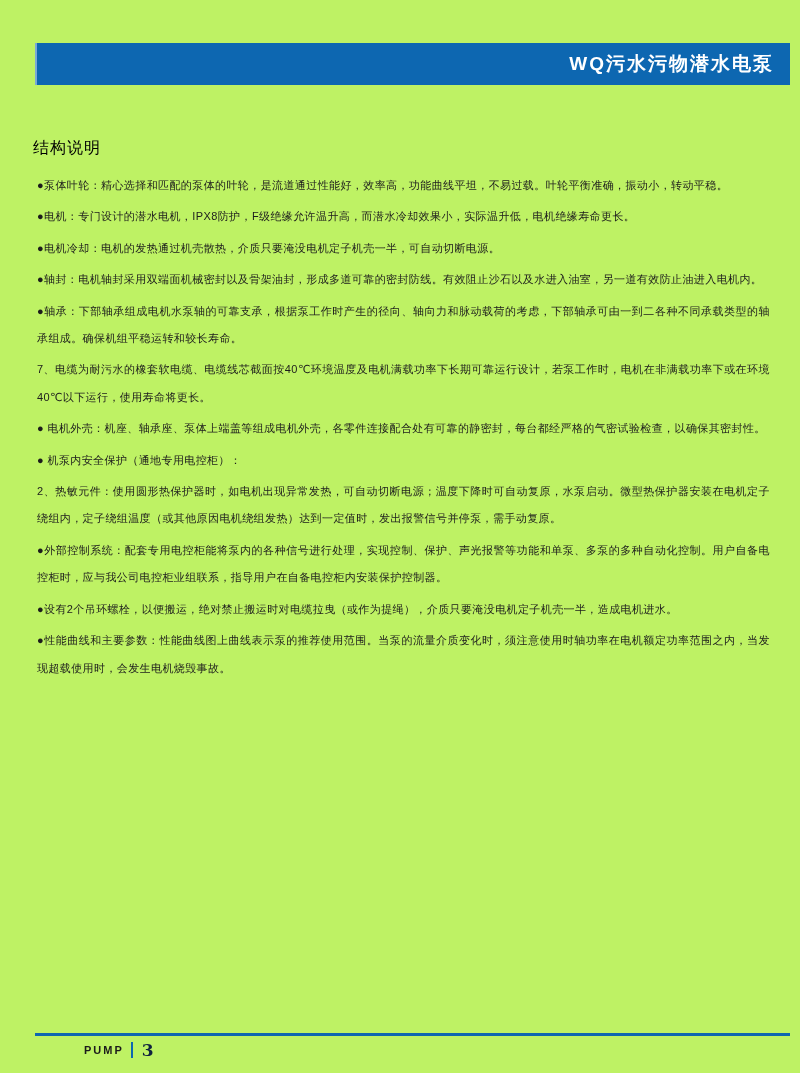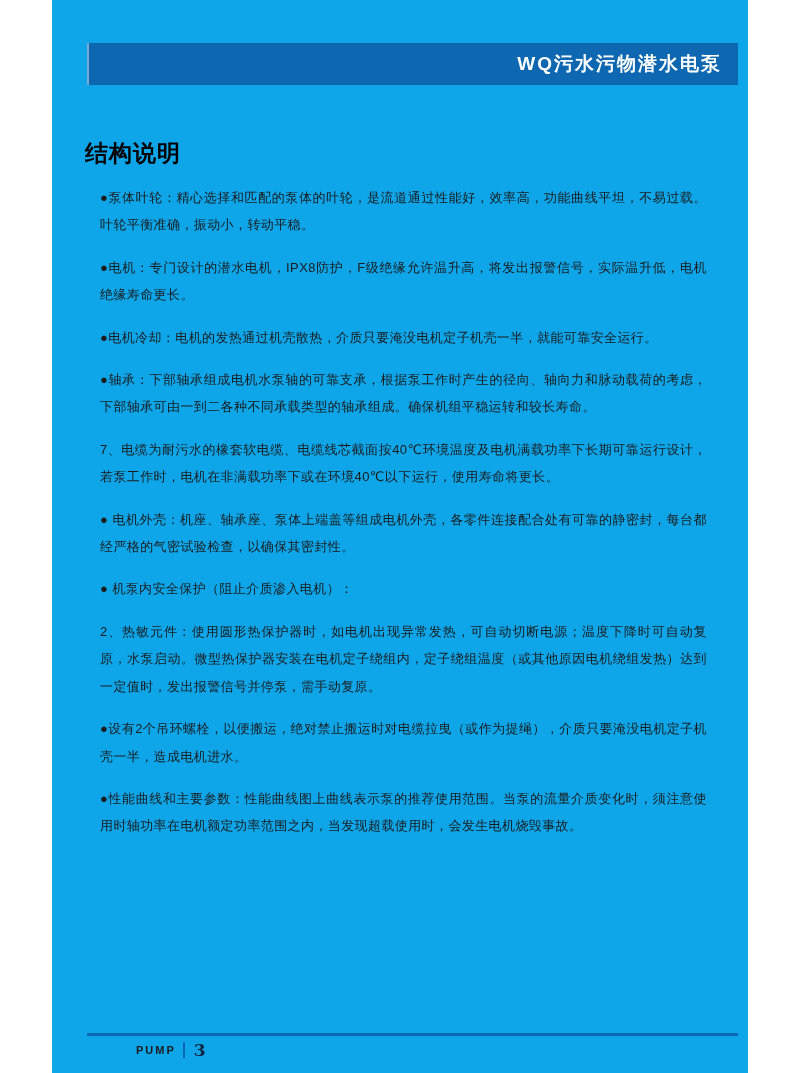--- a/index.html
+++ b/index.html
@@ -1,23 +1,23 @@
 <!DOCTYPE html>
 <html style="--accent: #0d67b1; --ink: #1c1c1c;"><head>
 <meta charset="utf-8">
 <style>
   :root { --accent: #0d67b1; --ink: #1c1c1c; }
   * { box-sizing: border-box; }
   html, body { margin: 0; padding: 0; background: #ffffff; }
   .page {
     position: relative;
-    width: 696px;
+    width: 800px;
     height: 1073px;
     margin: 0 auto;
-    background: #0ea5e9;
+    background: #bef264;
     overflow: hidden;
     font-family: "Liberation Sans", "DejaVu Sans", sans-serif;
     color: var(--ink);
   }
   
   .band {
     position: absolute;
     top: 43px;
     left: 35px;
     right: 10px;
@@ -36,29 +36,29 @@
     letter-spacing: 2px;
   }
   
   main {
     position: absolute;
     top: 138px;
     left: 33px;
     right: 26px;
   }
   h1.section-title {
-    font-size: 23px;
-    font-weight: bold;
+    font-size: 16px;
+    font-weight: normal;
     color: #000000;
     margin: 0 0 13px 0;
     letter-spacing: 1px;
   }
   .paras p {
-    margin: 15px;
-    font-size: 13px;
+    margin: 4px;
+    font-size: 11px;
     line-height: 27.4px;
     text-align: justify;
     text-justify: inter-ideograph;
     letter-spacing: 0.4px;
     color: var(--ink);
   }
   
   footer {
     position: absolute;
     left: 0;
@@ -104,27 +104,29 @@
 <div class="page">
 
   <header class="band">
     <span class="band-title">WQ污水污物潜水电泵</span>
   </header>
 
   <main>
     <h1 class="section-title">结构说明</h1>
     <div class="paras" id="paragraphs">
         <p>●泵体叶轮：精心选择和匹配的泵体的叶轮，是流道通过性能好，效率高，功能曲线平坦，不易过载。叶轮平衡准确，振动小，转动平稳。</p>
-        <p>●电机：专门设计的潜水电机，IPX8防护，F级绝缘允许温升高，将发出报警信号，实际温升低，电机绝缘寿命更长。</p>
-        <p>●电机冷却：电机的发热通过机壳散热，介质只要淹没电机定子机壳一半，就能可靠安全运行。</p>
+        <p>●电机：专门设计的潜水电机，IPX8防护，F级绝缘允许温升高，而潜水冷却效果小，实际温升低，电机绝缘寿命更长。</p>
+        <p>●电机冷却：电机的发热通过机壳散热，介质只要淹没电机定子机壳一半，可自动切断电源。</p>
+        <p>●轴封：电机轴封采用双端面机械密封以及骨架油封，形成多道可靠的密封防线。有效阻止沙石以及水进入油室，另一道有效防止油进入电机内。</p>
         <p>●轴承：下部轴承组成电机水泵轴的可靠支承，根据泵工作时产生的径向、轴向力和脉动载荷的考虑，下部轴承可由一到二各种不同承载类型的轴承组成。确保机组平稳运转和较长寿命。</p>
         <p>7、电缆为耐污水的橡套软电缆、电缆线芯截面按40℃环境温度及电机满载功率下长期可靠运行设计，若泵工作时，电机在非满载功率下或在环境40℃以下运行，使用寿命将更长。</p>
         <p>● 电机外壳：机座、轴承座、泵体上端盖等组成电机外壳，各零件连接配合处有可靠的静密封，每台都经严格的气密试验检查，以确保其密封性。</p>
-        <p>● 机泵内安全保护（阻止介质渗入电机）：</p>
+        <p>● 机泵内安全保护（通地专用电控柜）：</p>
         <p>2、热敏元件：使用圆形热保护器时，如电机出现异常发热，可自动切断电源；温度下降时可自动复原，水泵启动。微型热保护器安装在电机定子绕组内，定子绕组温度（或其他原因电机绕组发热）达到一定值时，发出报警信号并停泵，需手动复原。</p>
+        <p>●外部控制系统：配套专用电控柜能将泵内的各种信号进行处理，实现控制、保护、声光报警等功能和单泵、多泵的多种自动化控制。用户自备电控柜时，应与我公司电控柜业组联系，指导用户在自备电控柜内安装保护控制器。</p>
         <p>●设有2个吊环螺栓，以便搬运，绝对禁止搬运时对电缆拉曳（或作为提绳），介质只要淹没电机定子机壳一半，造成电机进水。</p>
         <p>●性能曲线和主要参数：性能曲线图上曲线表示泵的推荐使用范围。当泵的流量介质变化时，须注意使用时轴功率在电机额定功率范围之内，当发现超载使用时，会发生电机烧毁事故。</p>
       </div>
   </main>
 
   <footer>
     <div class="footer-rule"></div>
     <div class="footer-meta">
       <span class="footer-brand">PUMP</span>
       <span class="footer-sep"></span>

